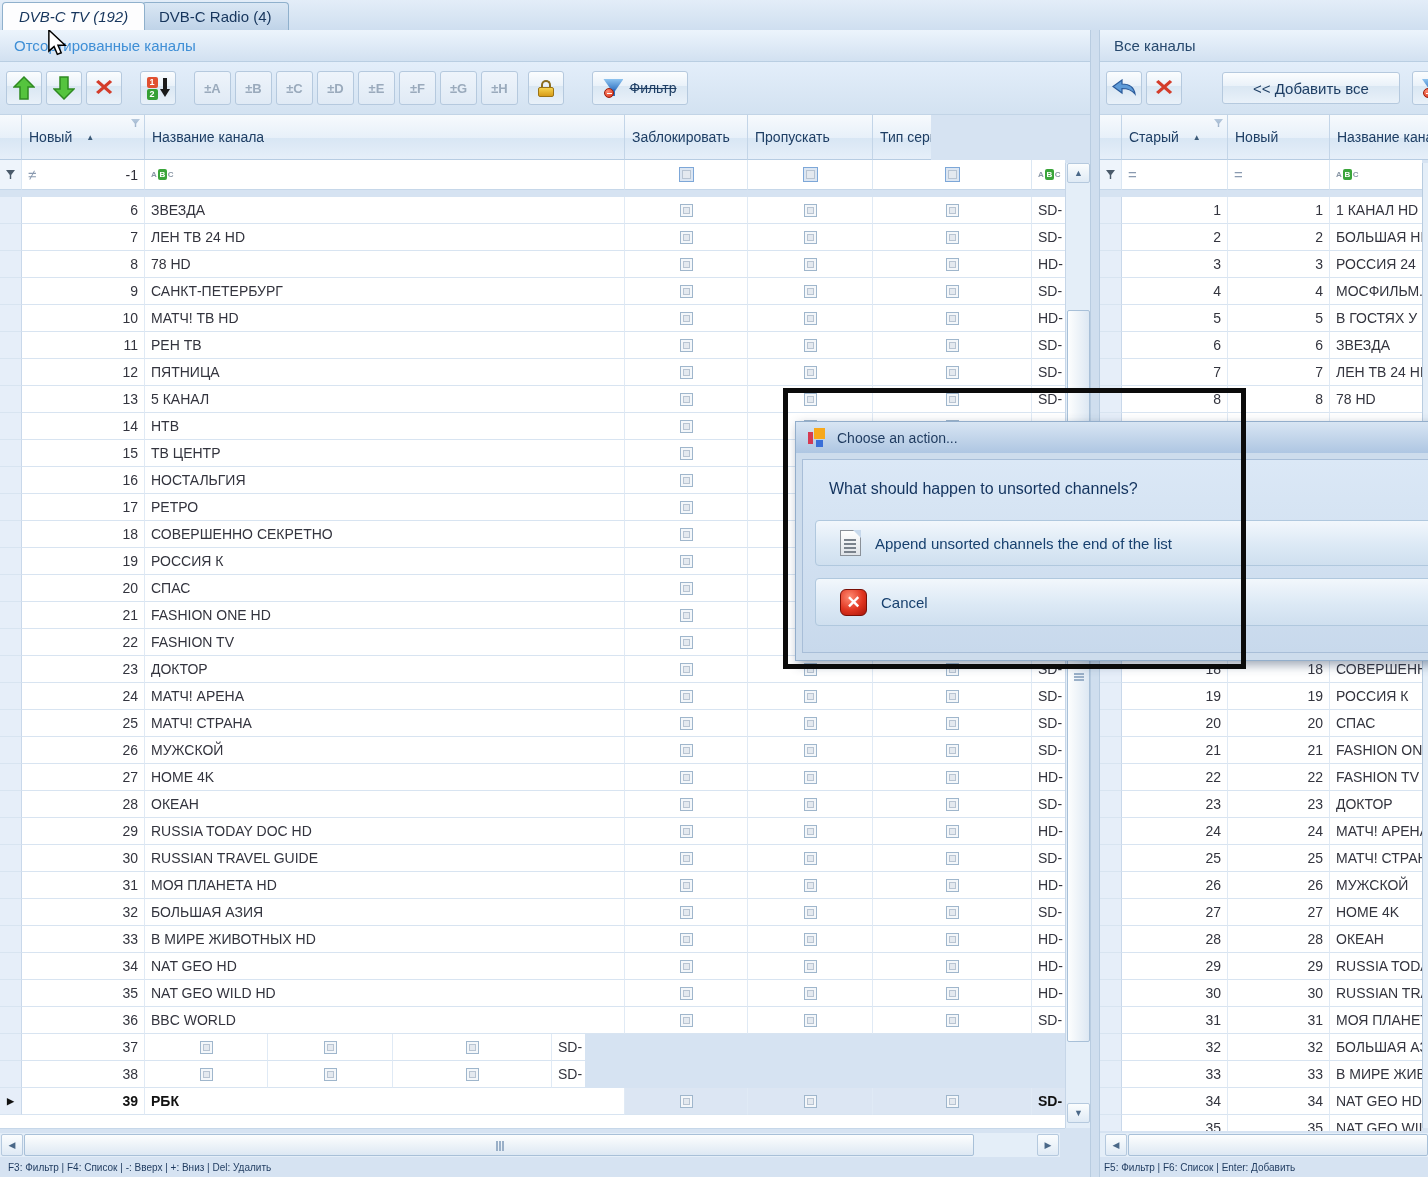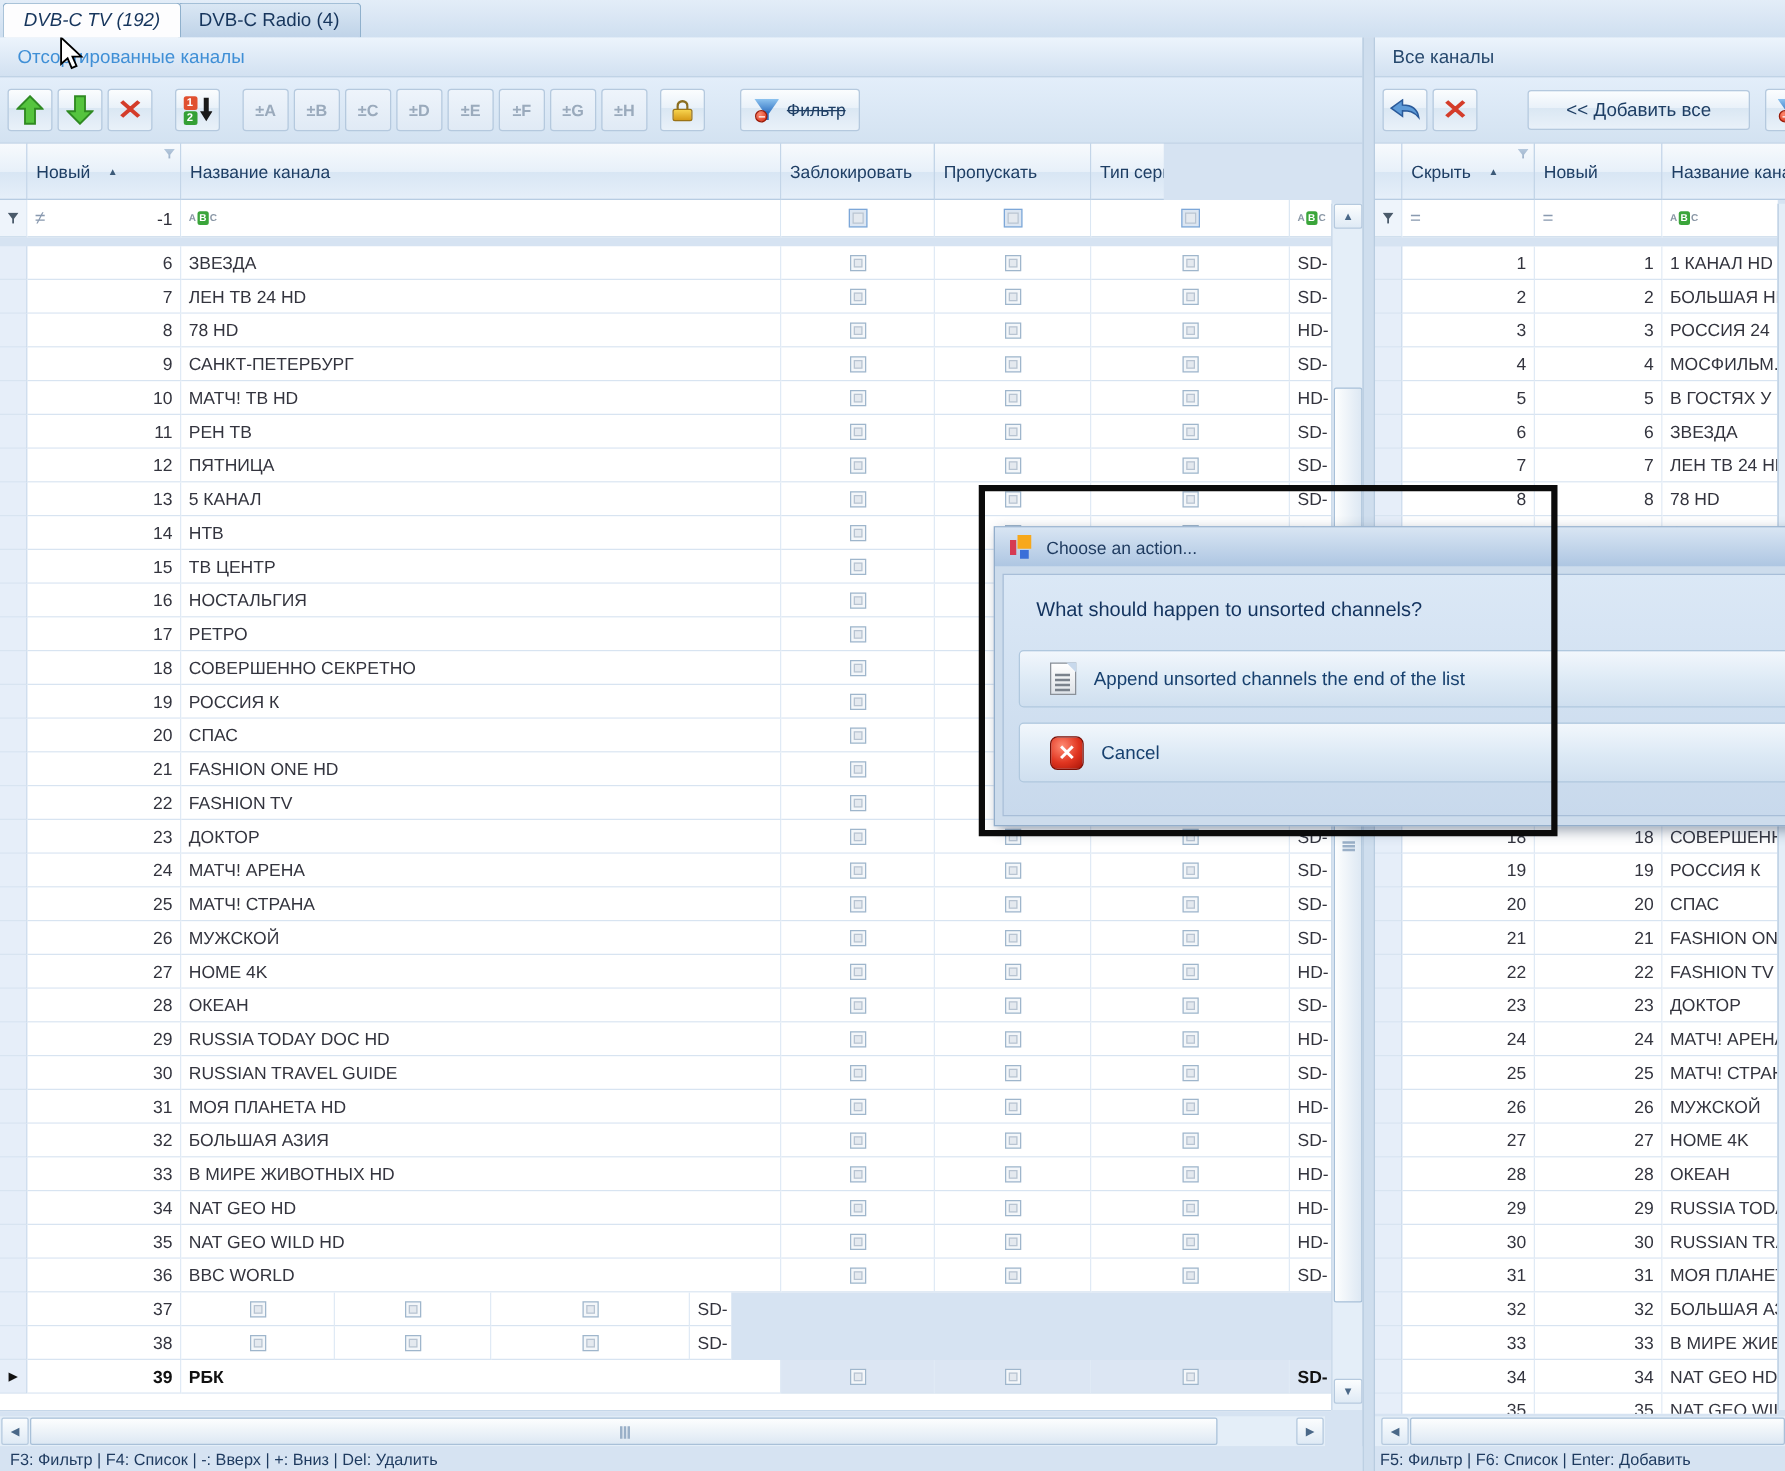--- a/index.html
+++ b/index.html
@@ -123,21 +123,21 @@
   #hsb-right{left:1100px;width:328px;}
   .hsb .arrow{position:absolute;top:1px;width:22px;height:22px;border:1px solid #b5c9de;border-radius:2px;
     background:linear-gradient(#fbfdfe,#dfeaf5);display:flex;align-items:center;justify-content:center;
     font-size:9px;color:#4a6888;}
   .hthumb{position:absolute;top:1px;height:22px;border:1px solid #a8c0d8;border-radius:2px;
     background:linear-gradient(#fdfefe,#dde8f3);}
   .hgrip{position:absolute;top:6px;left:50%;width:1.5px;height:10px;background:#9ab0c8;
     box-shadow:3px 0 #9ab0c8,-3px 0 #9ab0c8;}
 
   
-  .statusbar{top:1157px;height:20px;font-size:13px;color:#1e3a5f;display:flex;align-items:center;
+  .statusbar{top:1157px;height:20px;font-size:10px;color:#1e3a5f;display:flex;align-items:center;
     background:#d6e3f2;padding-left:8px;white-space:nowrap;}
   #status-left{left:0;width:1090px;}
   #status-right{left:1100px;width:328px;padding-left:4px;}
 
   #splitter{left:1090px;top:30px;width:10px;height:1147px;background:#cfdeee;
     border-left:1px solid #b8cce0;border-right:1px solid #b8cce0;}
 
   
   #dialog{left:795px;top:421px;width:700px;height:240px;background:#cddcec;
     border:1px solid #93aecb;box-shadow:3px 4px 10px rgba(40,60,90,.45);z-index:5;}
@@ -838,21 +838,21 @@
     </div>
   <div class="sb-btn" style="top:940px;">▼</div>
 </div>
 
 <div id="splitter" class="abs"></div>
 
 <div id="right-grid" class="abs">
   <div class="gridhead">
     <div class="hc" style="width:22px;padding:0;"></div>
     <div class="hc" style="width:106px;">
-      <span>Скрыть</span>
+      <span>Старый</span>
       <span class="sortup">▲</span>
       <span class="minifunnel"></span>
     </div>
     <div class="hc" style="width:102px;">
       <span>Новый</span>
     </div>
     <div class="hc" style="width:98px;border-right:none;">
       <span>Название канала</span>
     </div>
   </div>

